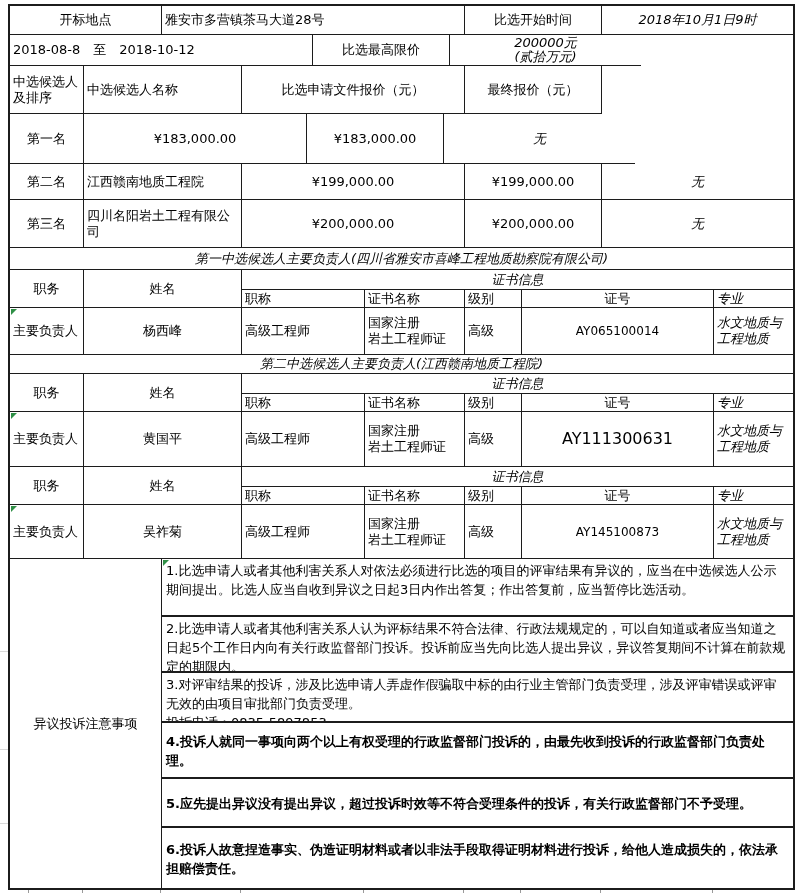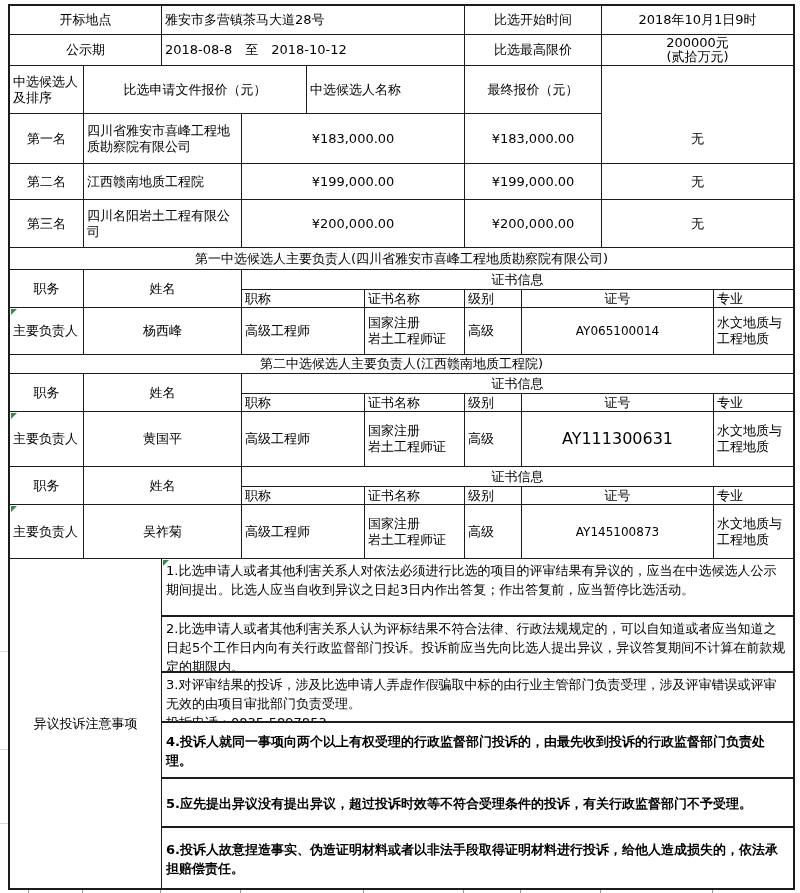--- a/index.html
+++ b/index.html
@@ -13,21 +13,21 @@
   }
   .row{display:flex;width:100%;box-sizing:border-box;}
   .col{display:flex;flex-direction:column;box-sizing:border-box;justify-content:center;}
   .c{
     box-sizing:border-box;flex:none;position:relative;overflow:hidden;
     border-right:1px solid #1c1c1c;border-bottom:1px solid #1c1c1c;
     padding:1px 3px;display:flex;flex-direction:column;justify-content:center;
     align-items:flex-start;text-align:left;font-size:13px;line-height:16px;
   }
   .c.ctr{align-items:center;text-align:center;}
-  .c.last{border-right:0;}
+  .c.last{border-right:0;font-style:italic;}
   .pre{white-space:pre-line;}
   
   .w74{width:74px}.w57{width:57px}.w79{width:79px}.w100{width:100px}
   .w123{width:123px}.w137{width:137px}.w152{width:152px}.w158{width:158px}
   .w191{width:191px}.w192{width:192px}.w223{width:223px}.w303{width:303px}
   .w551{width:551px}.w631{width:631px}.w783{width:783px}
   
   .h18{height:18px}.h19{height:19px}.h20{height:20px}.h22{height:22px}
   .h29{height:29px}.h31{height:31px}.h36{height:36px}.h38{height:38px}
   .h47{height:47px}.h48{height:48px}.h49{height:49px}.h50{height:50px}
@@ -54,37 +54,35 @@
 <div id="sheet">
 
   <div class="row h29">
     <div class="c ctr w152">开标地点</div>
     <div class="c w303">雅安市多营镇茶马大道28号</div>
     <div class="c ctr w137">比选开始时间</div>
     <div class="c ctr last w191">2018年10月1日9时</div>
   </div>
 
   <div class="row h31">
-    <div class="c ctr w152">公示期</div>
     <div class="c w303">2018-08-8　至　2018-10-12</div>
     <div class="c ctr w137">比选最高限价</div>
     <div class="c ctr last w191 pre" style="line-height:14px">200000元
 (贰拾万元)</div>
   </div>
 
   <div class="row h48">
     <div class="c w74">中选候选人及排序</div>
+    <div class="c w158">中选候选人名称</div>
     <div class="c ctr w223">比选申请文件报价（元）</div>
-    <div class="c w158">中选候选人名称</div>
     <div class="c ctr w137">最终报价（元）</div>
   </div>
 
   <div class="row h50">
     <div class="c ctr w74">第一名</div>
-    <div class="c w158">四川省雅安市喜峰工程地质勘察院有限公司</div>
     <div class="c ctr w223">¥183,000.00</div>
     <div class="c ctr w137">¥183,000.00</div>
     <div class="c ctr last w191">无</div>
   </div>
   <div class="row h36">
     <div class="c ctr w74">第二名</div>
     <div class="c w158">江西赣南地质工程院</div>
     <div class="c ctr w223">¥199,000.00</div>
     <div class="c ctr w137">¥199,000.00</div>
     <div class="c ctr last w191">无</div>

